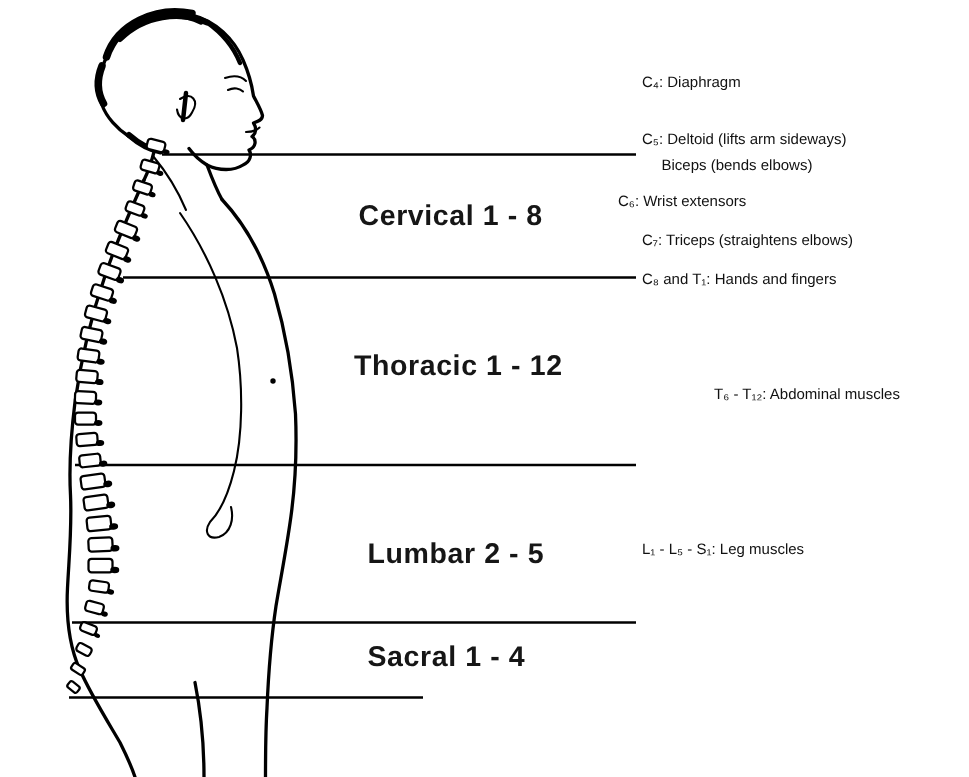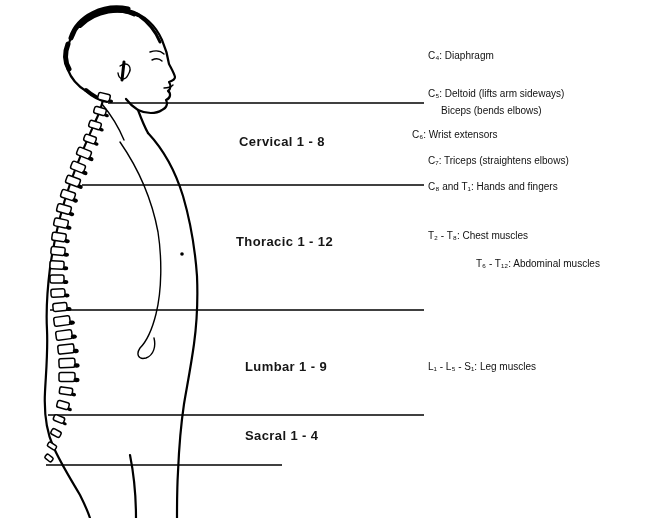--- a/index.html
+++ b/index.html
@@ -13,21 +13,21 @@
   svg{position:absolute;left:0;top:0;}
   .outline{fill:none;stroke:#000;stroke-width:2.2;stroke-linecap:round;stroke-linejoin:round;}
   .thin{fill:none;stroke:#000;stroke-width:1.4;stroke-linecap:round;}
   .hair{fill:none;stroke:#000;stroke-linecap:round;}
   .ptr{stroke:#000;stroke-width:1.6;}
   .v rect{fill:#fff;stroke:#000;stroke-width:1.5;}
   .v ellipse{fill:#000;stroke:none;}
   .region{
     position:absolute;
     font-weight:bold;
-    font-size:13px;
+    font-size:19px;
     letter-spacing:.4px;
     color:#161616;
     white-space:nowrap;
   }
   .ann{
     position:absolute;
     font-size:10px;
     color:#111;
     white-space:nowrap;
   }
@@ -189,26 +189,25 @@
           <rect x="-4.5" y="-2.5" width="9" height="5" rx="1.5"></rect>
         </g>
       <g class="v" transform="translate(49,458) rotate(38)">
           <rect x="-4" y="-2.5" width="8" height="5" rx="1.5"></rect>
         </g>
     </g>
   </svg>
 
   <div class="region" style="left:239px;top:134px;">Cervical 1 - 8</div>
   <div class="region" style="left:236px;top:234px;text-align:right;">Thoracic 1 - 12</div>
-  <div class="region" style="left:245px;top:359px;">Lumbar 1 - 9</div>
+  <div class="region" style="left:245px;top:359px;">Lumbar 2 - 5</div>
   <div class="region" style="left:245px;top:428px;">Sacral 1 - 4</div>
 
   <div class="ann" style="left:428px;top:50px;">C₄: Diaphragm</div>
   <div class="ann" style="left:428px;top:88px;">C₅: Deltoid (lifts arm sideways)</div>
   <div class="ann" style="left:441px;top:105px;">Biceps (bends elbows)</div>
   <div class="ann" style="left:412px;top:129px;">C₆: Wrist extensors</div>
   <div class="ann" style="left:428px;top:155px;">C₇: Triceps (straightens elbows)</div>
   <div class="ann" style="left:428px;top:181px;">C₈ and T₁: Hands and fingers</div>
-  <div class="ann" style="left:428px;top:230px;">T₂ - T₈: Chest muscles</div>
   <div class="ann" style="left:428px;top:258px;margin-left:48px;">T₆ - T₁₂: Abdominal muscles</div>
   <div class="ann" style="left:428px;top:361px;">L₁ - L₅ - S₁: Leg muscles</div>
 
 </div>
 
 </body></html>

